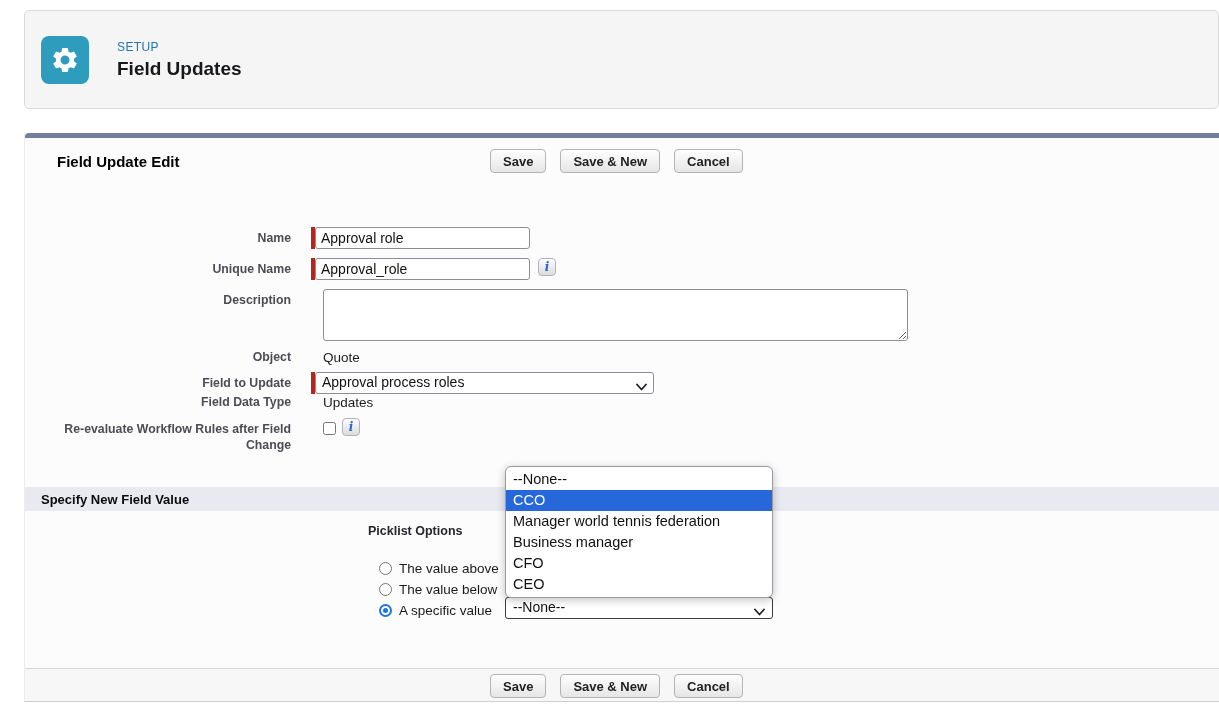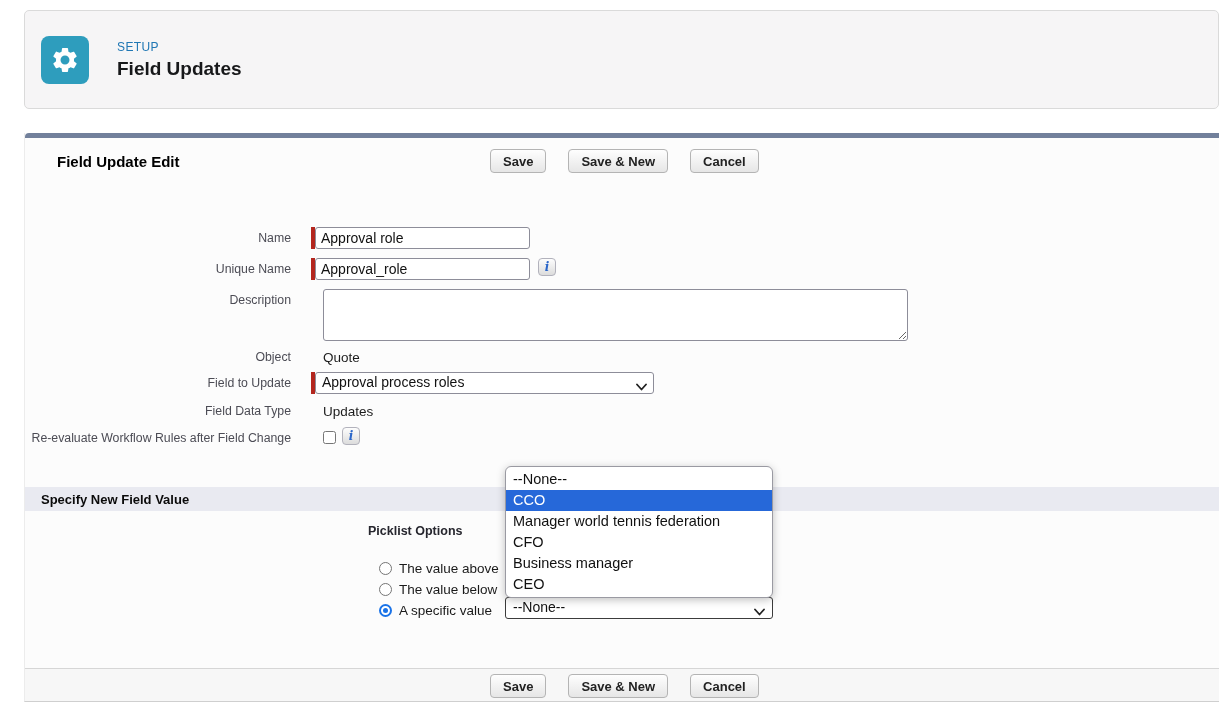--- a/index.html
+++ b/index.html
@@ -18,36 +18,36 @@
   .page-title { font-size:19px; font-weight:bold; color:#17181a; }
 
   
   .form-block { position:absolute; left:24px; top:133px; right:0; height:569px;
     background:#fcfcfc; border-left:1px solid #ececec; border-bottom:1px solid #cfcfcf; }
   .accent { position:absolute; left:0; top:0; right:0; height:5px; background:#72809b;
     border-top-left-radius:4px; }
 
   .block-header { position:absolute; left:0; top:5px; right:0; height:48px; }
   .form-title { position:absolute; left:32px; top:15px; font-size:15px; font-weight:bold; color:#000; }
-  .btn-group { display:flex; gap:22px; }
+  .btn-group { display:flex; gap:14px; }
   .btn-group.top { position:absolute; left:465px; top:11px; }
   .btn { font-family:"Liberation Sans", sans-serif; font-size:13px; font-weight:bold; color:#222;
     background:linear-gradient(#fefefe,#e6e6e6); border:1px solid #b4b4b4; border-radius:4px;
     padding:3px 12px; height:24px; cursor:pointer; }
 
   .section-bar { position:absolute; left:0; right:0; background:#e9eaf1;
     display:flex; align-items:center; padding-left:16px;
     font-size:13px; font-weight:bold; color:#0b0b0b; }
   #sec-ident { top:53px; height:27px; }
   #sec-specify { top:354px; height:24px; }
 
   
   .rows { position:absolute; left:0; right:0; top:80px; height:274px; padding-top:14px; }
   .frow { display:flex; align-items:flex-start; }
-  .flabel { width:276px; text-align:right; padding-right:10px; font-size:12.3px; font-weight:normal;
+  .flabel { width:276px; text-align:right; padding-right:10px; font-size:12.3px; font-weight:bold;
     color:#4c4c55; line-height:1.3; padding-top:4px; }
   .fval { margin-left:10px; display:flex; align-items:flex-start; }
   .req { width:4px; align-self:stretch; background:#b3261e; flex:0 0 auto; }
   input.txt { width:215px; height:22px; border:1px solid #8d8d99; border-radius:3px;
     font-family:"Liberation Sans", sans-serif; font-size:14px; color:#111; padding:0 5px; background:#fff; }
   textarea.desc { width:585px; height:52px; border:1px solid #8d8d99; border-radius:3px;
     font-family:"Liberation Sans", sans-serif; font-size:13px; padding:3px 5px; background:#fff; resize:both; }
   .ro-text { font-size:13.5px; color:#1c1c1c; padding-top:1px; }
   .fake-select { position:relative; width:339px; height:22px; background:#fff;
     border:1px solid #8d8d99; border-radius:3px; font-size:14px; color:#111;
@@ -57,21 +57,21 @@
     background:linear-gradient(#fdfdfd,#dcdcdc); display:inline-flex; align-items:center; justify-content:center;
     font-family:"DejaVu Serif", serif; font-style:italic; font-weight:bold; font-size:12px; color:#2a66c9;
     cursor:pointer; }
   input.cbx { width:13px; height:13px; margin-top:3px; accent-color:#fff; }
 
   
   #row-name { margin-bottom:9px; }
   #row-unique { margin-bottom:9px; }
   #row-desc { margin-bottom:8px; }
   #row-object { margin-bottom:6px; }
-  #row-ftu { margin-bottom:9px; }
+  #row-ftu { }
   #row-fdt { margin-bottom:7px; }
 
   
   .picklist-region { position:absolute; left:0; right:0; top:378px; height:157px; }
   .picklist-label { position:absolute; left:343px; top:13px; font-size:12.5px; font-weight:bold; color:#26262e; }
   .radio-col { position:absolute; left:354px; top:47px; }
   .radio-row { height:21px; display:flex; align-items:center; }
   .radio { width:13px; height:13px; border-radius:50%; background:#fff; border:1.5px solid #757575;
     flex:0 0 auto; cursor:pointer; position:relative; }
   .radio.on { border:2px solid #1a73e8; }
@@ -219,22 +219,22 @@
               <polyline points="1,1.5 5.5,6.5 10,1.5" fill="none" stroke="#222" stroke-width="1.8" stroke-linecap="round" stroke-linejoin="round"></polyline>
             </svg>
         </span>
       </div>
     </div>
 
     <div class="popup">
       <div class="opt">--None--</div>
       <div class="opt sel">CCO</div>
       <div class="opt">Manager world tennis federation</div>
+      <div class="opt">Business manager</div>
       <div class="opt">CFO</div>
-      <div class="opt">Business manager</div>
       <div class="opt">CEO</div>
     </div>
 
     <div class="bottom-strip">
       <div class="btn-group bottom">
         <button class="btn">Save</button>
         <button class="btn">Save &amp; New</button>
         <button class="btn">Cancel</button>
       </div>
     </div>

